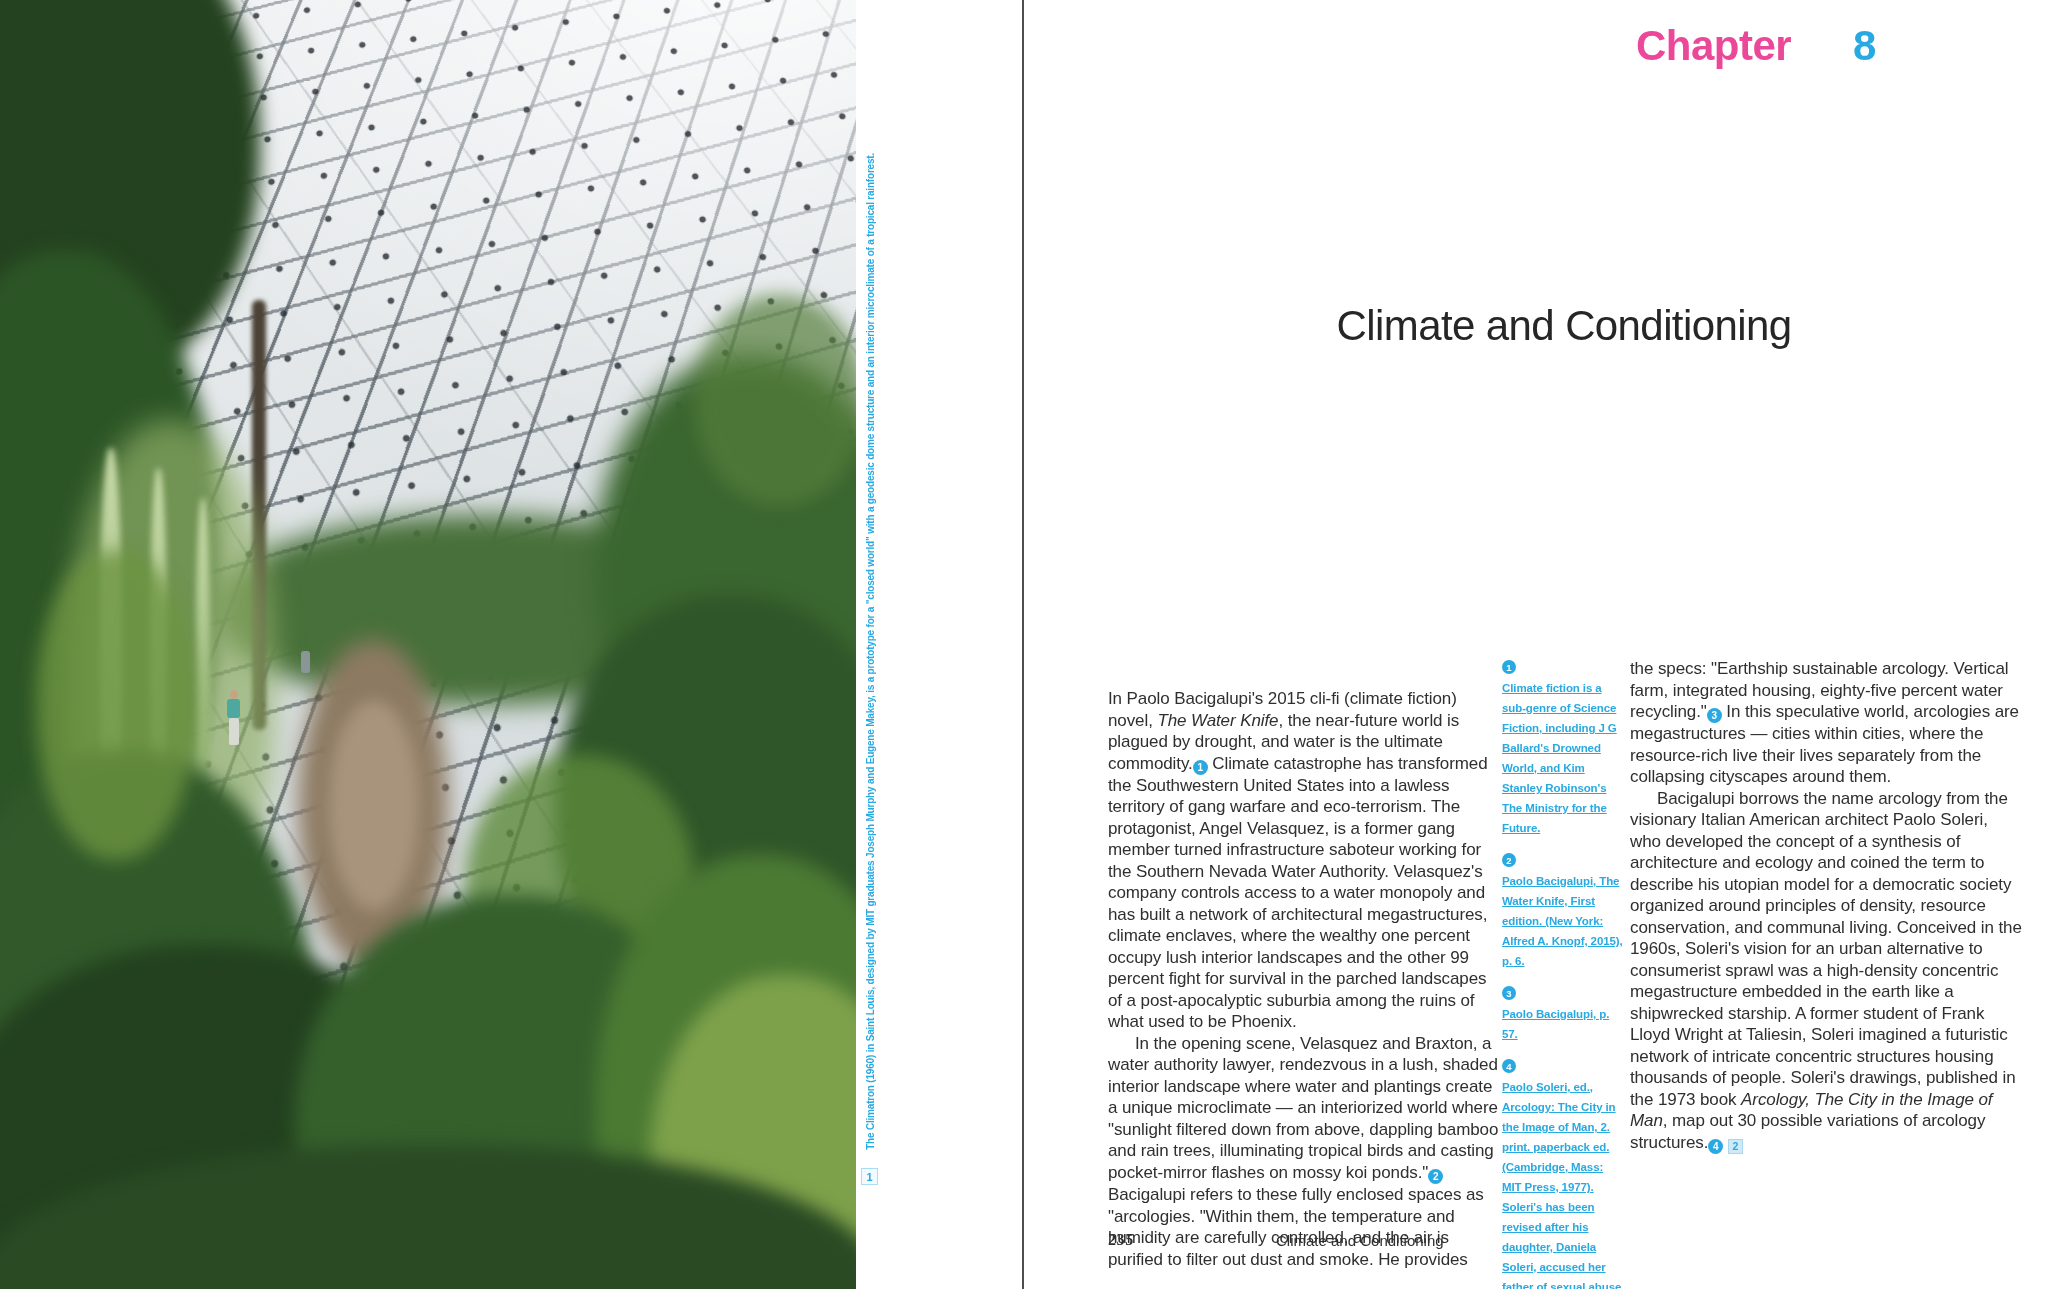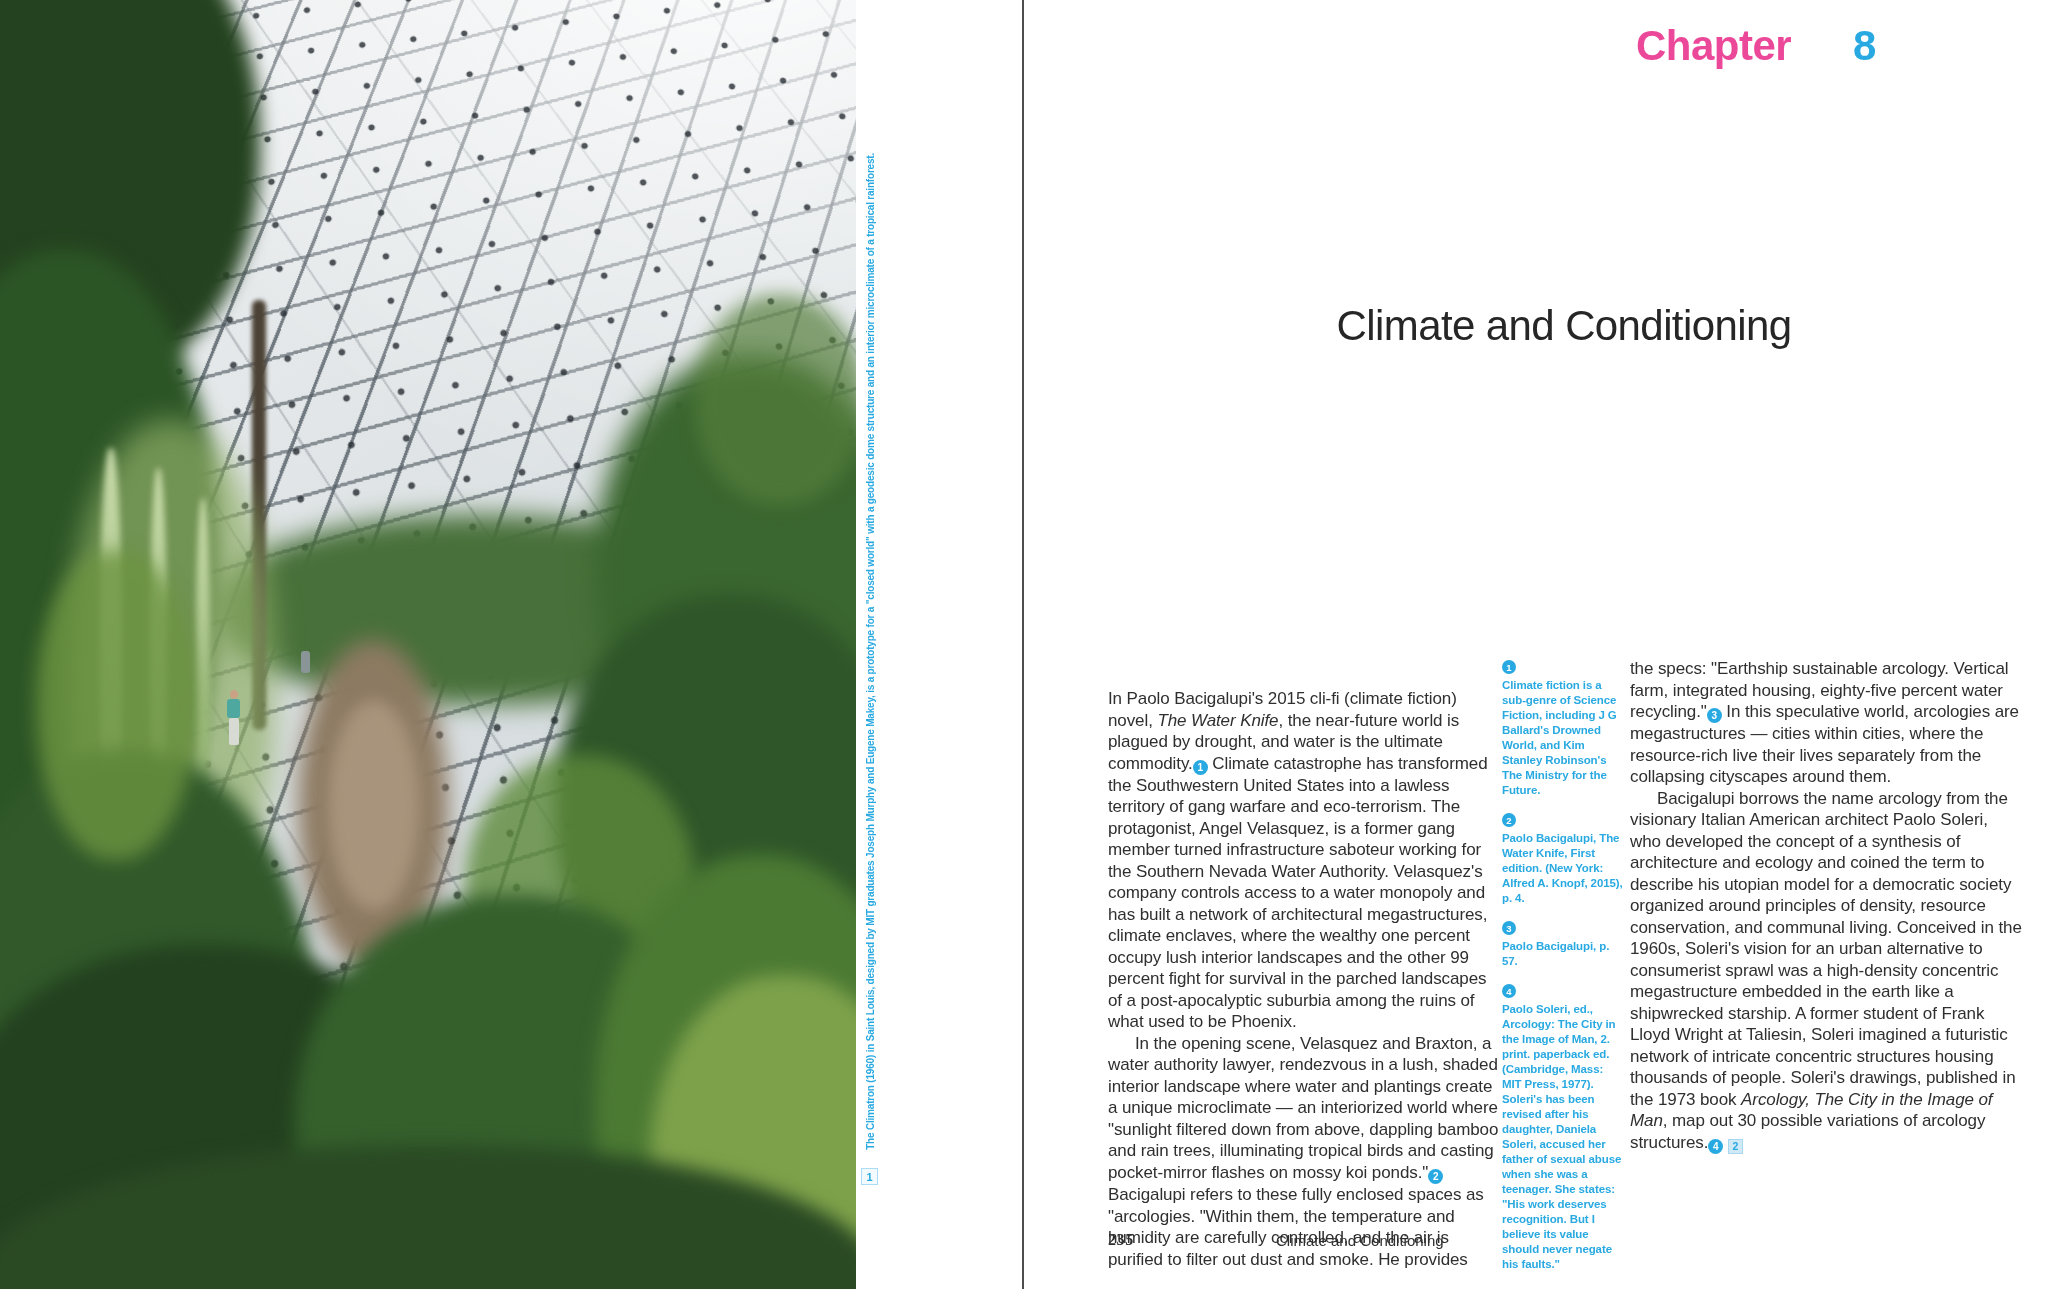--- a/index.html
+++ b/index.html
@@ -81,21 +81,21 @@
   .fn-marker{display:inline-flex;width:15px;height:15px;border-radius:50%;background:#29a9e1;
       color:#fff;font-size:10px;font-weight:bold;align-items:center;justify-content:center;
       vertical-align:-2px;text-indent:0;}
   .fig-ref{display:inline-flex;width:15px;height:15px;box-sizing:border-box;background:#cfe9f7;
       border:1px solid #a8d8f0;color:#29a9e1;font-size:10.5px;font-weight:bold;align-items:center;
       justify-content:center;vertical-align:-2px;text-indent:0;}
 
   .footnote{margin:0 0 15px 0;}
   .fn-num{display:flex;width:14px;height:14px;border-radius:50%;background:#29a9e1;color:#ffffff;
       font-size:9.5px;font-weight:bold;align-items:center;justify-content:center;margin-bottom:4px;}
-  .fn-text{color:#29a9e1;font-weight:bold;font-size:11.5px;line-height:15px;letter-spacing:-0.1px;}
+  .fn-text{color:#29a9e1;font-weight:bold;font-size:11.5px;line-height:20px;letter-spacing:-0.1px;text-decoration:underline;}
 
   .footer-page{position:absolute;left:1108px;top:1231px;font-size:16px;font-weight:bold;
       letter-spacing:.6px;color:#2f2f2f;font-family:Liberation Serif, serif;}
   .footer-title{position:absolute;left:1276px;top:1232px;font-size:15px;color:#2f2f2f;}
 </style>
 </head>
 <body>
 
 <div class="spread">
 
@@ -142,21 +142,21 @@
       <p class="body-para">In Paolo Bacigalupi's 2015 cli-fi (climate fiction) novel, <em>The Water Knife</em>, the near-future world is plagued by drought, and water is the ultimate commodity.<span class="fn-marker">1</span> Climate catastrophe has transformed the Southwestern United States into a lawless territory of gang warfare and eco-terrorism. The protagonist, Angel Velasquez, is a former gang member turned infrastructure saboteur working for the Southern Nevada Water Authority. Velasquez's company controls access to a water monopoly and has built a network of architectural megastructures, climate enclaves, where the wealthy one percent occupy lush interior landscapes and the other 99 percent fight for survival in the parched landscapes of a post-apocalyptic suburbia among the ruins of what used to be Phoenix.</p>
       <p class="body-para indent">In the opening scene, Velasquez and Braxton, a water authority lawyer, rendezvous in a lush, shaded interior landscape where water and plantings create a unique microclimate — an interiorized world where "sunlight filtered down from above, dappling bamboo and rain trees, illuminating tropical birds and casting pocket-mirror flashes on mossy koi ponds."<span class="fn-marker">2</span> Bacigalupi refers to these fully enclosed spaces as "arcologies. "Within them, the temperature and humidity are carefully controlled, and the air is purified to filter out dust and smoke. He provides</p>
     </div>
   <div class="col-notes">
       <div class="footnote">
         <span class="fn-num">1</span>
         <div class="fn-text">Climate fiction is a sub-genre of Science Fiction, including J G Ballard's Drowned World, and Kim Stanley Robinson's The Ministry for the Future.</div>
       </div>
       <div class="footnote">
         <span class="fn-num">2</span>
-        <div class="fn-text">Paolo Bacigalupi, The Water Knife, First edition. (New York: Alfred A. Knopf, 2015), p. 4.</div>
+        <div class="fn-text">Paolo Bacigalupi, The Water Knife, First edition. (New York: Alfred A. Knopf, 2015), p. 6.</div>
       </div>
       <div class="footnote">
         <span class="fn-num">3</span>
         <div class="fn-text">Paolo Bacigalupi, p. 57.</div>
       </div>
       <div class="footnote">
         <span class="fn-num">4</span>
         <div class="fn-text">Paolo Soleri, ed., Arcology: The City in the Image of Man, 2. print. paperback ed. (Cambridge, Mass: MIT Press, 1977). Soleri's has been revised after his daughter, Daniela Soleri, accused her father of sexual abuse when she was a teenager. She states: "His work deserves recognition. But I believe its value should never negate his faults."</div>
       </div>
     </div>

